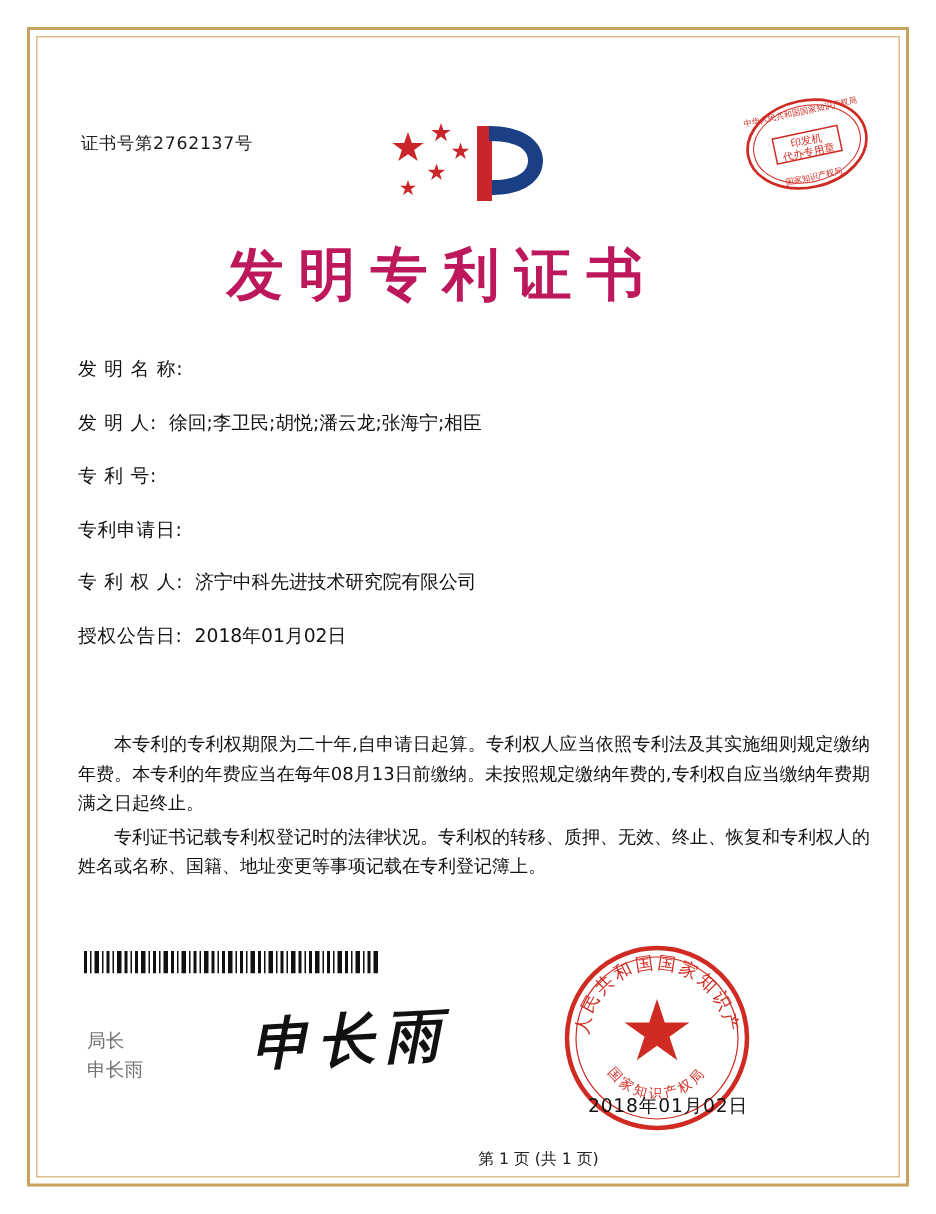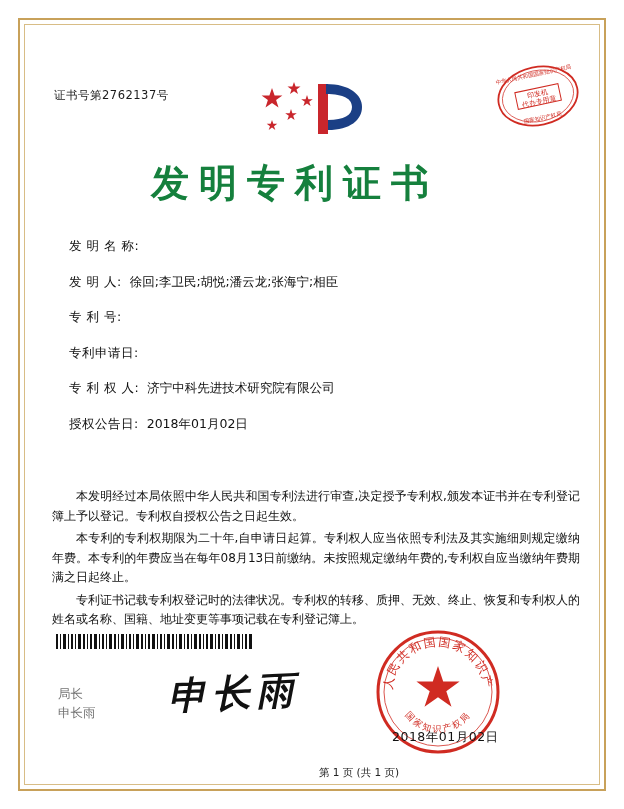--- a/index.html
+++ b/index.html
@@ -65,28 +65,28 @@
   
   .doc-title {
     position: absolute;
     left: 0; top: 158px;
     width: 580px;
     text-align: center;
     font-family: Liberation Mono, monospace;
     font-weight: bold;
     font-size: 38px;
     letter-spacing: 10px;
-    color: #15803d;
+    color: #be185d;
     text-indent: 10px;
   }
 
   
   .fields {
     position: absolute;
-    left: 69px; top: 238px;
+    left: 52px; top: 238px;
     width: 530px;
     font-size: 12.5px;
     line-height: 1.2;
   }
   .field-row {
     display: flex;
     align-items: baseline;
     margin-bottom: 20.5px;
   }
   .field-label {
@@ -226,21 +226,20 @@
       <span class="field-label label-spread-0">专 利 权 人:</span>
       <span class="field-value">济宁中科先进技术研究院有限公司</span>
     </div>
     <div class="field-row">
       <span class="field-label label-spread-0">授权公告日:</span>
       <span class="field-value">2018年01月02日</span>
     </div>
   </div>
 
   <div class="body-text">
-    <p>本发明经过本局依照中华人民共和国专利法进行审查,决定授予专利权,颁发本证书并在专利登记簿上予以登记。专利权自授权公告之日起生效。</p>
     <p>本专利的专利权期限为二十年,自申请日起算。专利权人应当依照专利法及其实施细则规定缴纳年费。本专利的年费应当在每年08月13日前缴纳。未按照规定缴纳年费的,专利权自应当缴纳年费期满之日起终止。</p>
     <p>专利证书记载专利权登记时的法律状况。专利权的转移、质押、无效、终止、恢复和专利权人的姓名或名称、国籍、地址变更等事项记载在专利登记簿上。</p>
   </div>
 
   <div class="barcode">
     <svg viewBox="0 0 196 15" width="196" height="15" preserveAspectRatio="none">
       <g fill="#111">
         <rect x="0" y="0" width="2" height="15"></rect>
           <rect x="4" y="0" width="1" height="15"></rect>
         <rect x="7" y="0" width="3" height="15"></rect>

